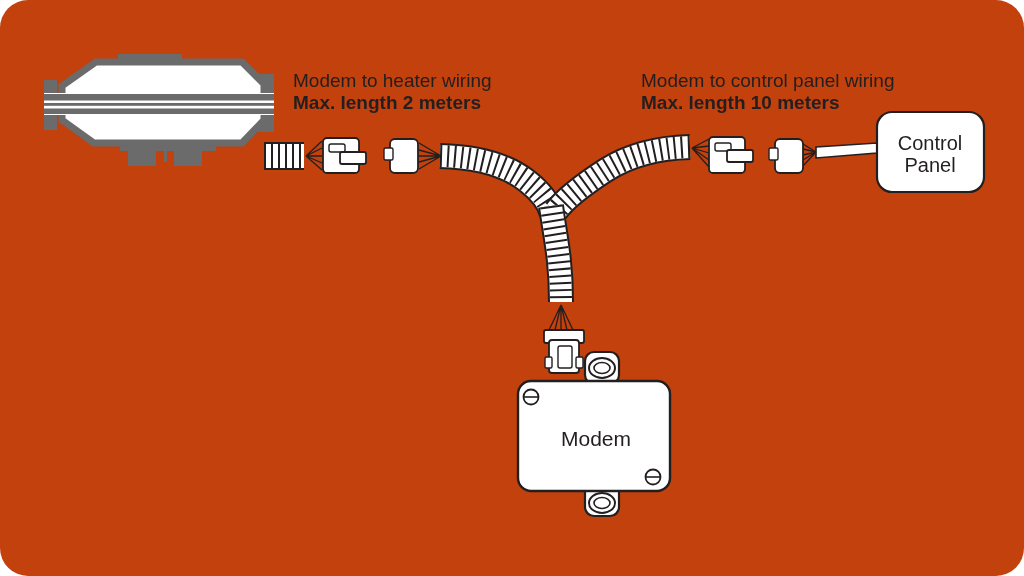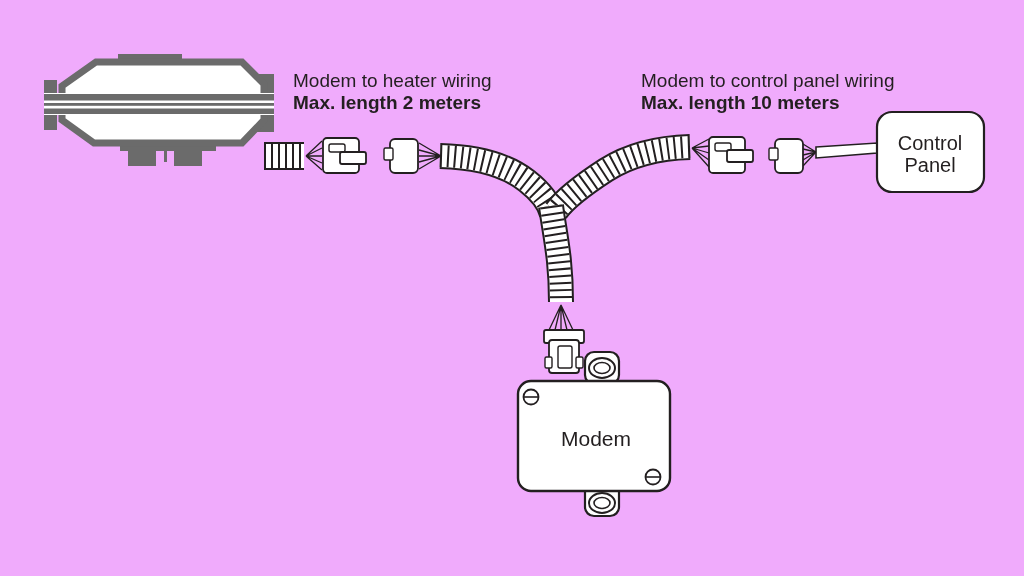--- a/index.html
+++ b/index.html
@@ -1,17 +1,17 @@
 <!DOCTYPE html>
 <html><head>
 <meta charset="utf-8">
 <style>
   html,body{margin:0;padding:0;background:#ffffff;}
-  #stage{position:relative;width:1024px;height:576px;background:#f0abfc;overflow:hidden;
-         font-family:"Liberation Sans",sans-serif;}
+  #stage{position:relative;width:1024px;height:576px;background:#c2410c;overflow:hidden;
+         font-family:"Liberation Sans",sans-serif;border-radius:28px;}
   svg{position:absolute;left:0;top:0;}
   .lbl{font-family:"Liberation Sans",sans-serif;font-size:19px;fill:#231f20;}
   .lbl-b{font-weight:700;}
   .box-lbl{font-family:"Liberation Sans",sans-serif;font-size:20px;fill:#231f20;text-anchor:middle;}
   .modem-lbl{font-family:"Liberation Sans",sans-serif;font-size:21px;fill:#231f20;text-anchor:middle;}
   .ln{stroke:#231f20;fill:none;}
   .part{stroke:#231f20;fill:#ffffff;}
   .tube-out{stroke:#231f20;stroke-width:26;fill:none;}
   .tube-in{stroke:#ffffff;stroke-width:22;fill:none;}
   .tube-rib{stroke:#231f20;stroke-width:22;fill:none;stroke-dasharray:2 5;}

